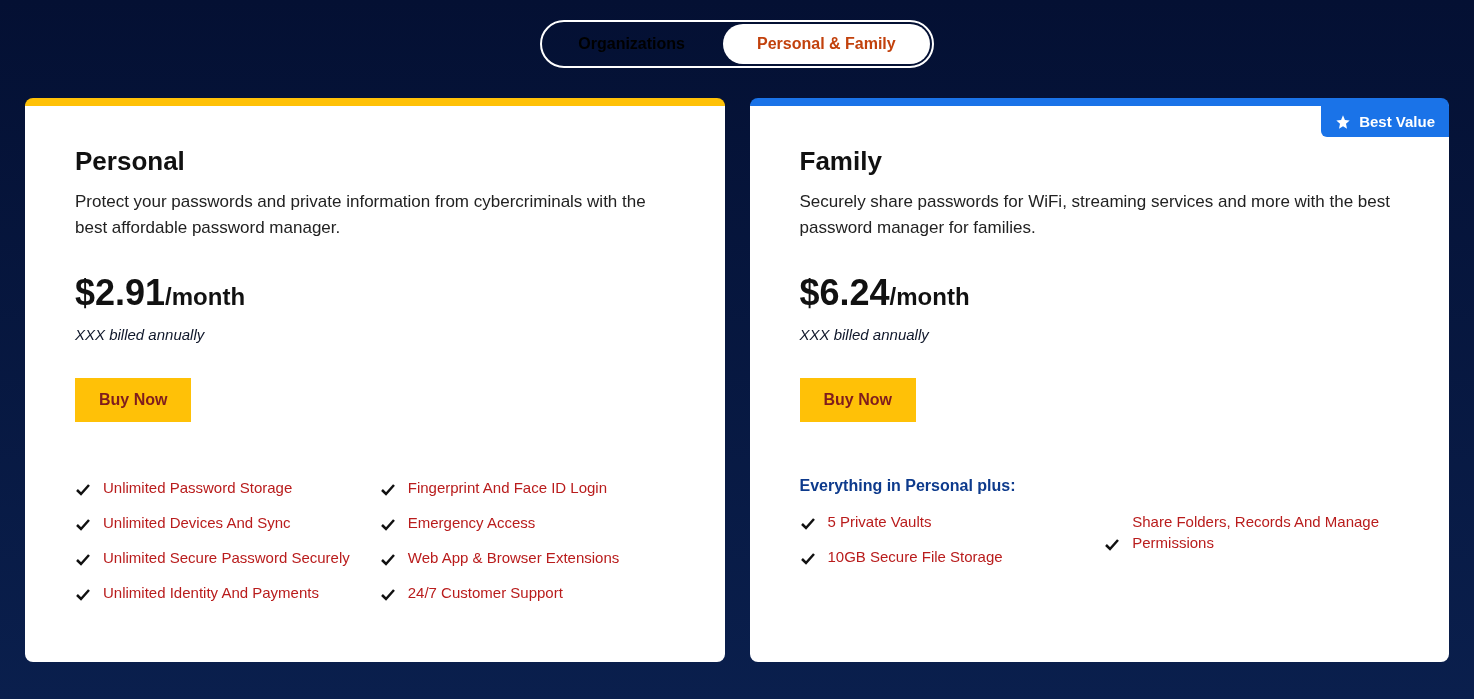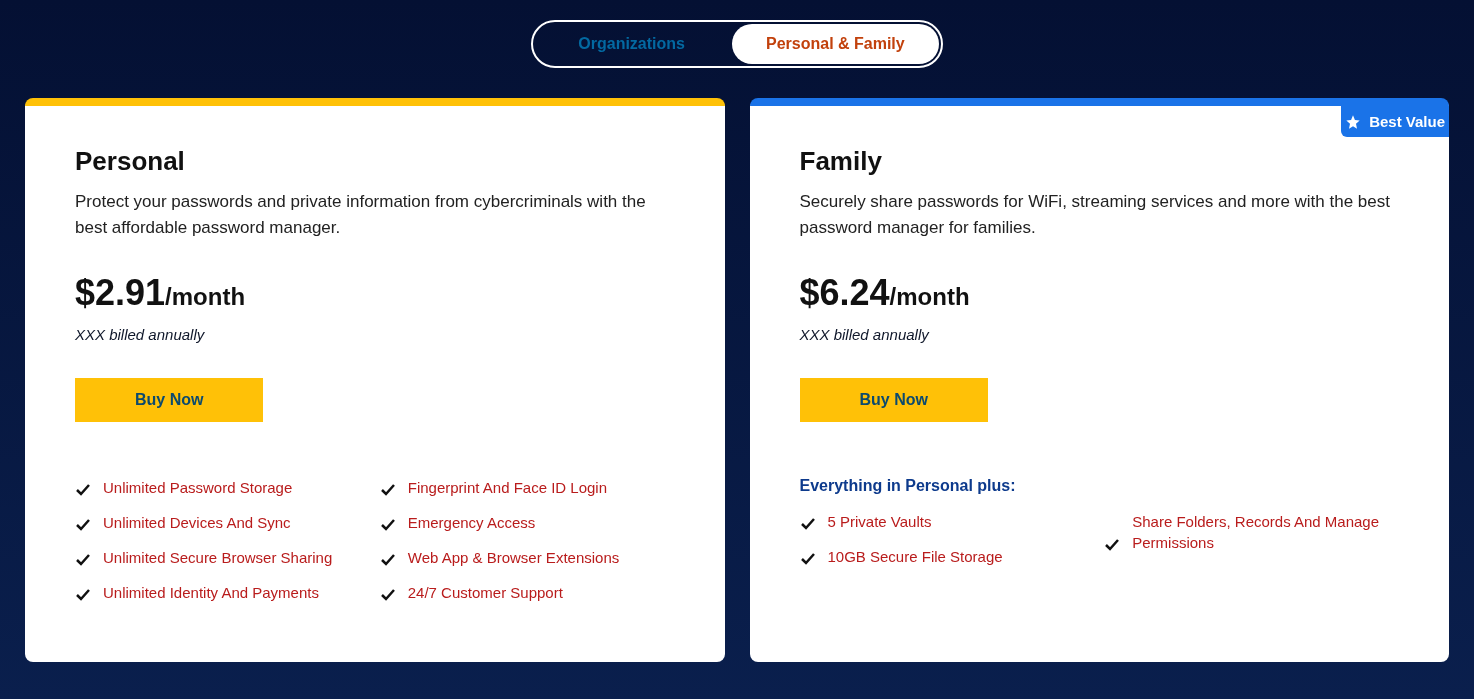--- a/index.html
+++ b/index.html
@@ -15,26 +15,26 @@
       justify-content: center;
       margin-bottom: 30px;
     }
     .tabs {
       display: flex;
       border: 2px solid #fff;
       border-radius: 30px;
       overflow: hidden;
     }
     .tab {
-      padding: 13px 45px;
+      padding: 13px 36px;
       font-size: 16px;
       font-weight: 600;
       cursor: pointer;
       background: transparent;
-      color: #0369a1;
+      color: #000000;
       border: none;
     }
     .tab.active {
       background: #fff;
       color: #c2410c;
       border-radius: 26px;
     }
     .tabs .tab.active { margin: 2px; padding: 11px 34px; }
     .cards-row {
       display: flex;
@@ -48,21 +48,21 @@
       overflow: hidden;
     }
     .card.personal { border-top: 8px solid #ffc107; }
     .card.family { border-top: 8px solid #1a73e8; }
     .badge {
       position: absolute;
       top: 0;
       right: 0;
       background: #1a73e8;
       color: #fff;
-      padding: 7px 4px;
+      padding: 7px 14px;
       font-size: 15px;
       font-weight: 600;
       display: flex;
       align-items: center;
       gap: 8px;
       border-bottom-left-radius: 6px;
     }
     .badge svg { width: 16px; height: 16px; fill: #fff; }
     .card-inner {
       padding: 40px 50px 45px;
@@ -88,24 +88,24 @@
     }
     .price .per { font-size: 24px; font-weight: 600; }
     .billing {
       font-size: 15px;
       color: #0f172a;
       margin-bottom: 35px;
       font-style: italic;
     }
     .buy-btn {
       background: #ffc107;
-      color: #0c4a6e;
+      color: #7f1d1d;
       font-size: 16px;
       font-weight: 600;
-      padding: 13px 60px;
+      padding: 13px 24px;
       border: none;
       cursor: pointer;
       margin-bottom: 55px;
       display: inline-block;
     }
     .plus-label {
       color: #0d3a8c;
       font-weight: 700;
       font-size: 16px;
       margin-bottom: 16px;
@@ -169,21 +169,21 @@
           <div class="feature-item">
             <svg viewBox="0 0 16 16">
                 <path d="M2 8 L6 12 L14 3"></path>
               </svg>
             <span>Unlimited Devices And Sync</span>
           </div>
           <div class="feature-item">
             <svg viewBox="0 0 16 16">
                 <path d="M2 8 L6 12 L14 3"></path>
               </svg>
-            <span>Unlimited Secure Browser Sharing</span>
+            <span>Unlimited Secure Password Securely</span>
           </div>
           <div class="feature-item">
             <svg viewBox="0 0 16 16">
                 <path d="M2 8 L6 12 L14 3"></path>
               </svg>
             <span>Unlimited Identity And Payments</span>
           </div>
         </div>
         <div class="feature-col">
           <div class="feature-item">

